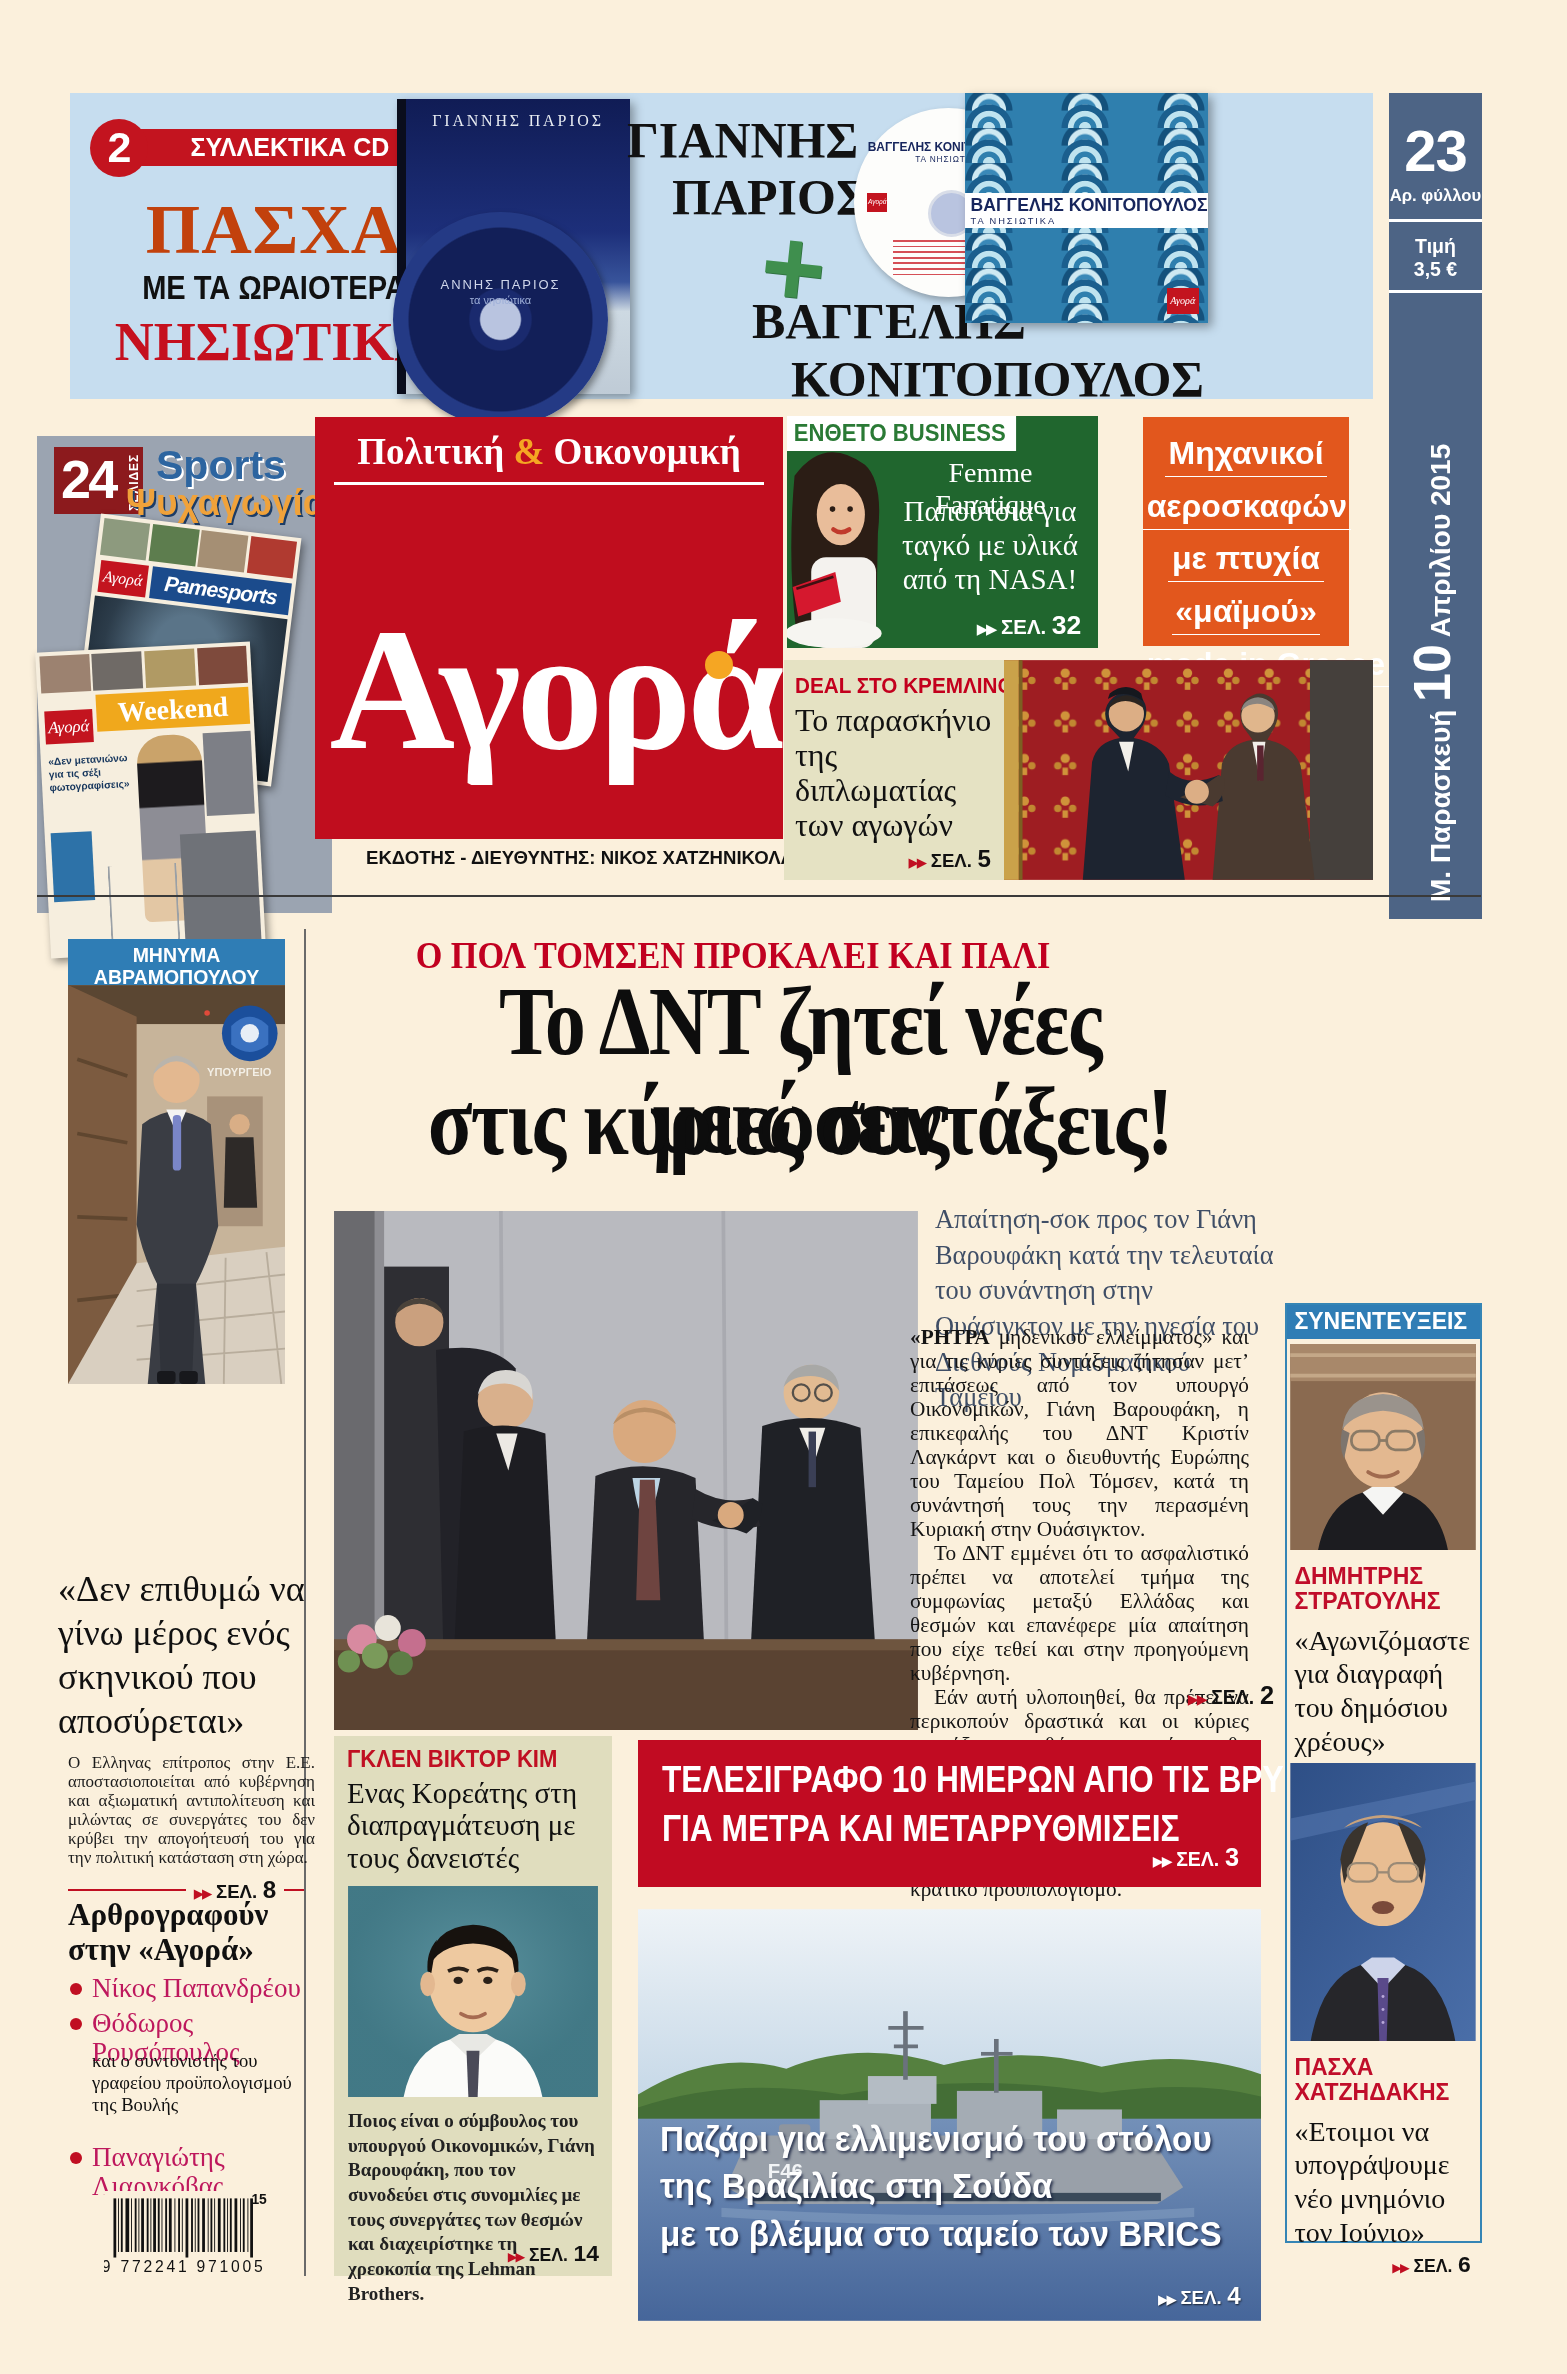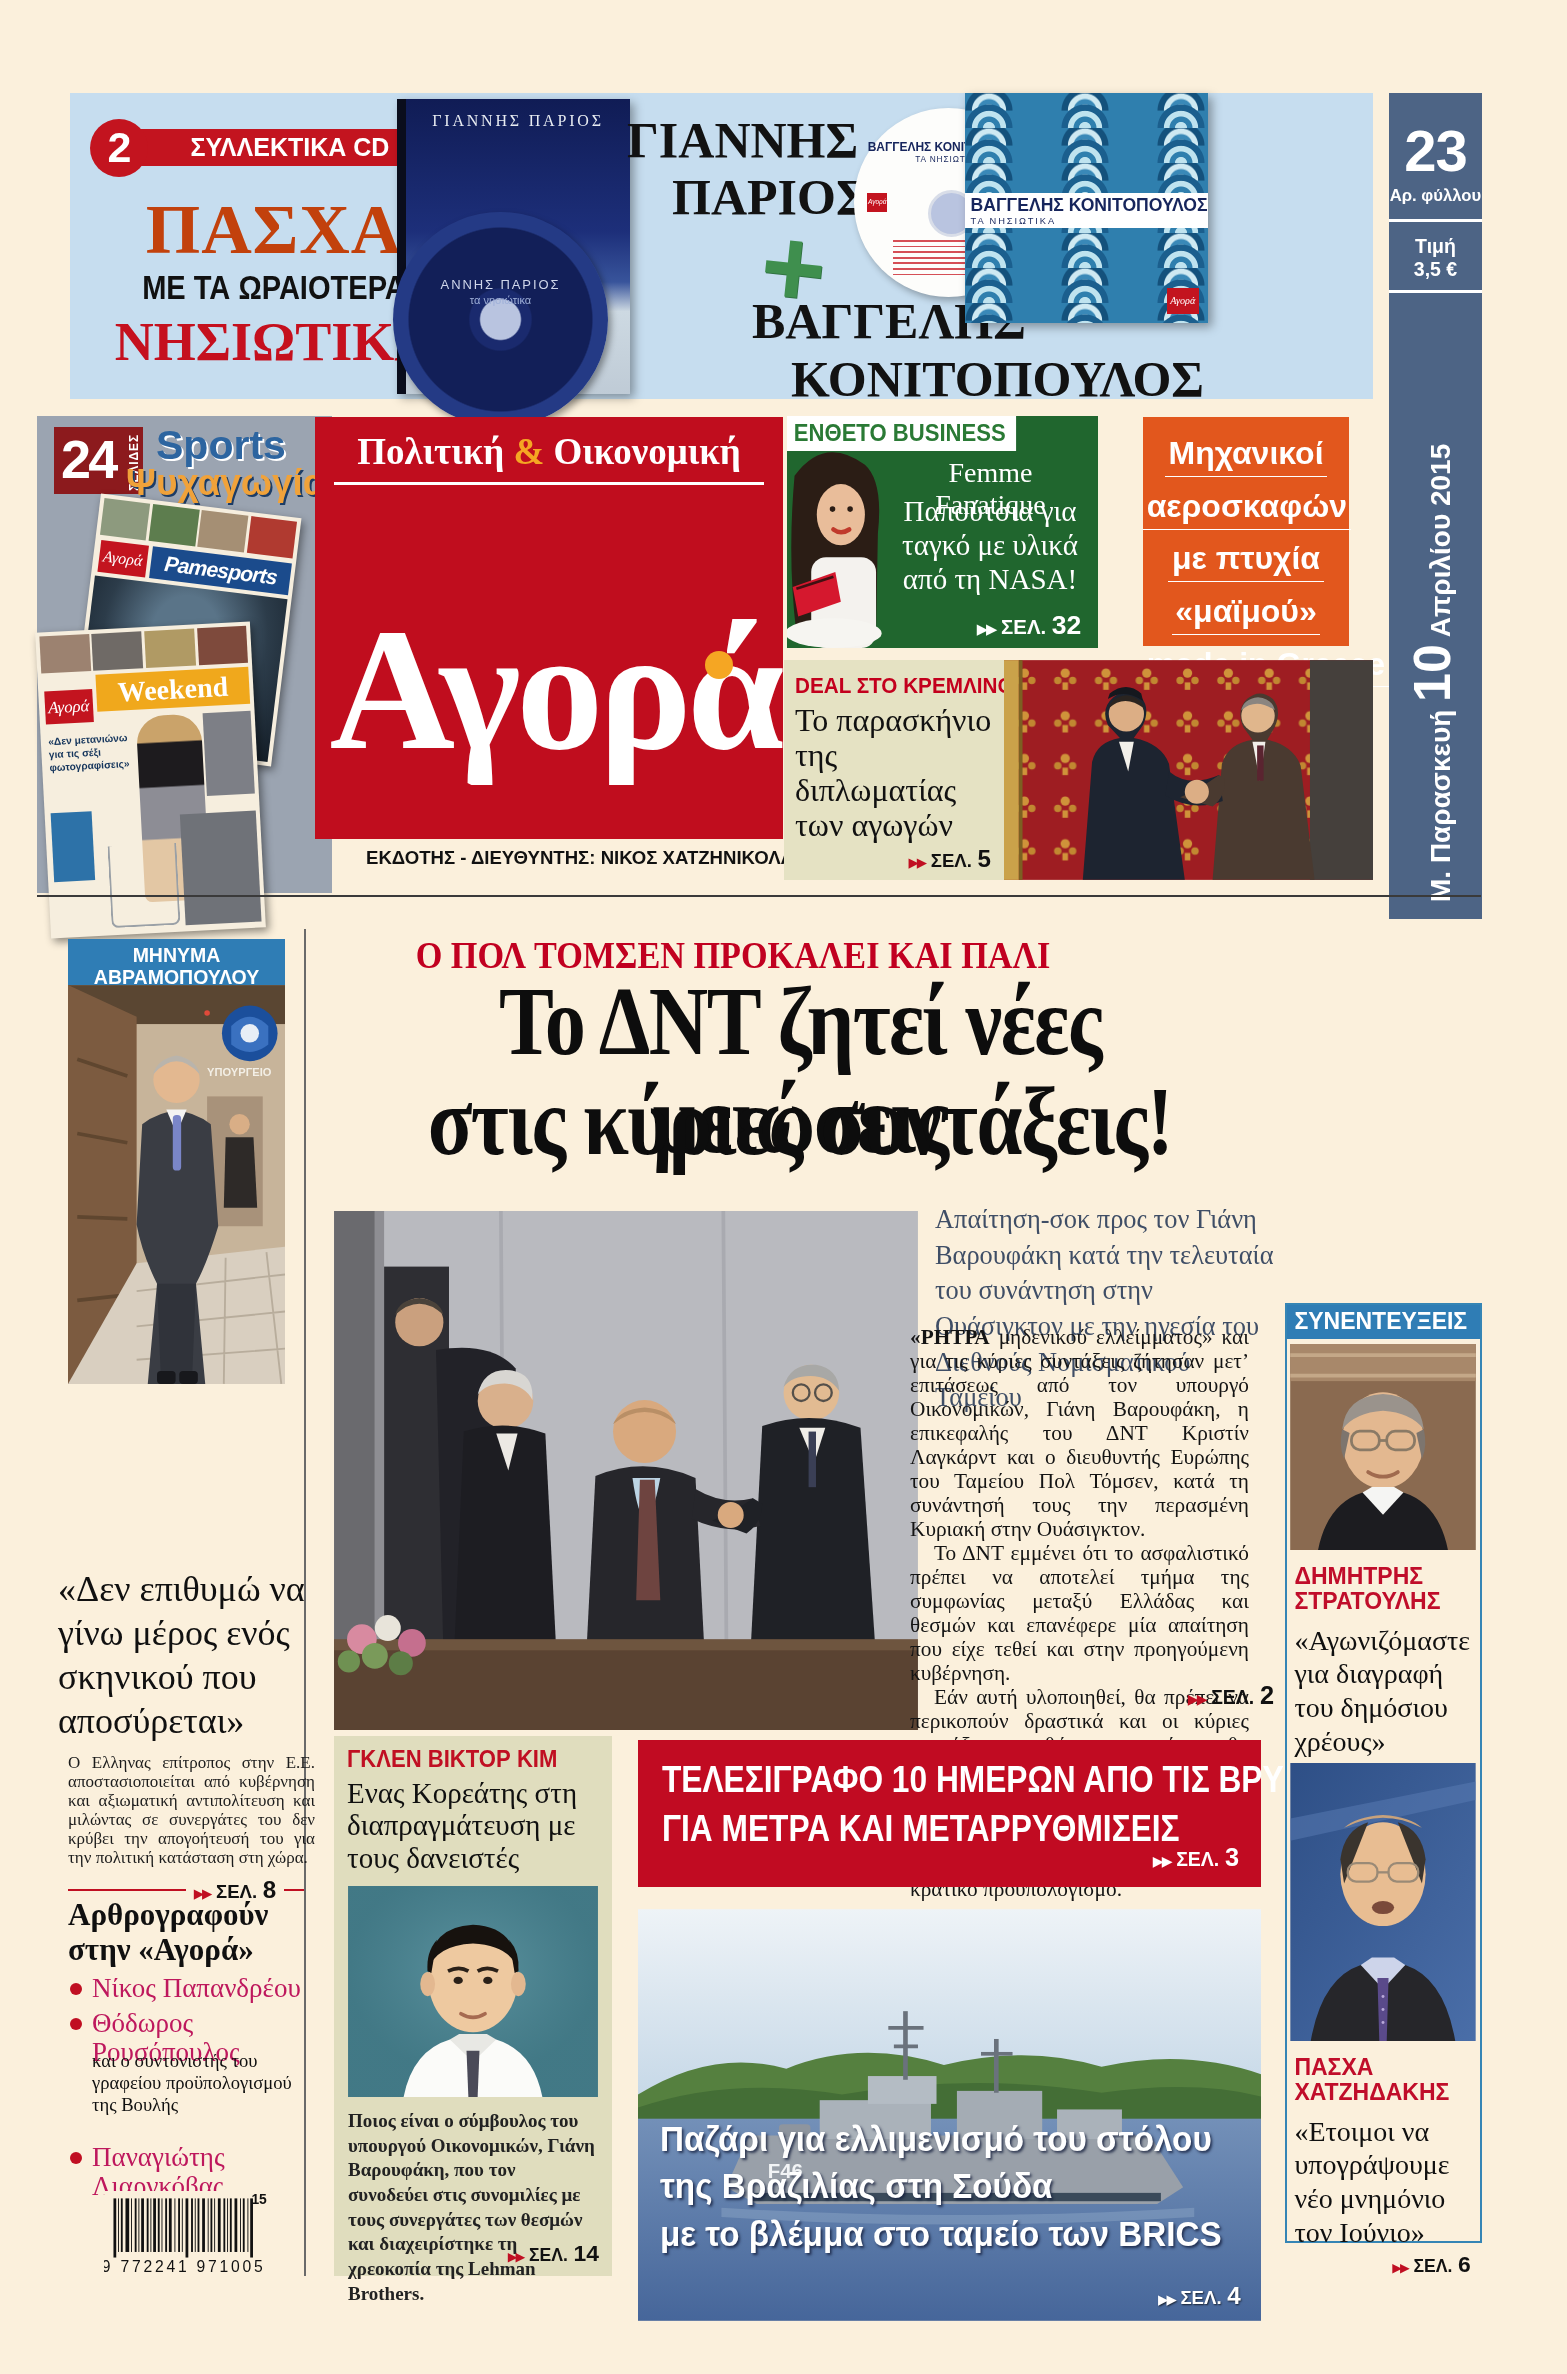--- a/index.html
+++ b/index.html
@@ -67,21 +67,21 @@
   #issuecol .num{font-size:58px;text-align:center;margin-top:24px;font-weight:bold;letter-spacing:-0.9px;}
   #issuecol .nlab{font-size:16.7px;font-weight:bold;text-align:center;margin-top:1.9px;}
   #issuecol .div{height:2.8px;background:#fff;margin:13px 0;}
   #issuecol .plab{font-size:19.5px;font-weight:bold;text-align:center;margin-top:8px;}
   #issuecol .price{font-size:19.5px;font-weight:bold;text-align:center;}
   #vdate{left:1404px;top:902px;width:603px;transform:rotate(-90deg);transform-origin:0 0;
       color:#fff;font-weight:bold;font-size:28px;line-height:56px;white-space:nowrap;}
   #vdate .day{font-size:52px;}
 
   
-  #supp{left:37px;top:416px;width:295px;height:477px;background:#9ba4b1;}
+  #supp{left:37px;top:436px;width:295px;height:477px;background:#9ba4b1;}
   #supp .blk24{position:absolute;left:16.7px;top:11px;width:89px;height:67px;background:#8c1a1d;color:#fff;}
   #supp .blk24 .n{font-size:54px;font-weight:bold;line-height:65px;margin-left:7.4px;letter-spacing:-2.8px;}
   #supp .blk24 .v{position:absolute;right:1.9px;bottom:3.7px;font-size:12px;font-weight:bold;writing-mode:vertical-rl;transform:rotate(180deg);letter-spacing:0.9px;}
   #supp .sp1{position:absolute;left:119px;top:5.6px;font-size:41px;font-weight:bold;color:#2d65a0;text-shadow:1.9px 1.9px 0 #fff;}
   #supp .sp2{position:absolute;left:89px;top:46px;font-size:37px;font-weight:bold;color:#f0a23a;text-shadow:1.9px 1.9px 0 #1c3c66;}
   .mini{position:absolute;background:#f6eede;box-shadow:2.8px 3.7px 8.3px rgba(0,0,0,.45);}
   #mini1{left:48px;top:89px;width:202px;height:250px;transform:rotate(7deg);}
   #mini2{left:5.6px;top:211px;width:215px;height:306px;transform:rotate(-3deg);}
   .mini .strip{position:absolute;left:3.7px;top:3.7px;right:3.7px;height:37px;display:flex;gap:2.8px;}
   .mini .strip div{flex:1;}

